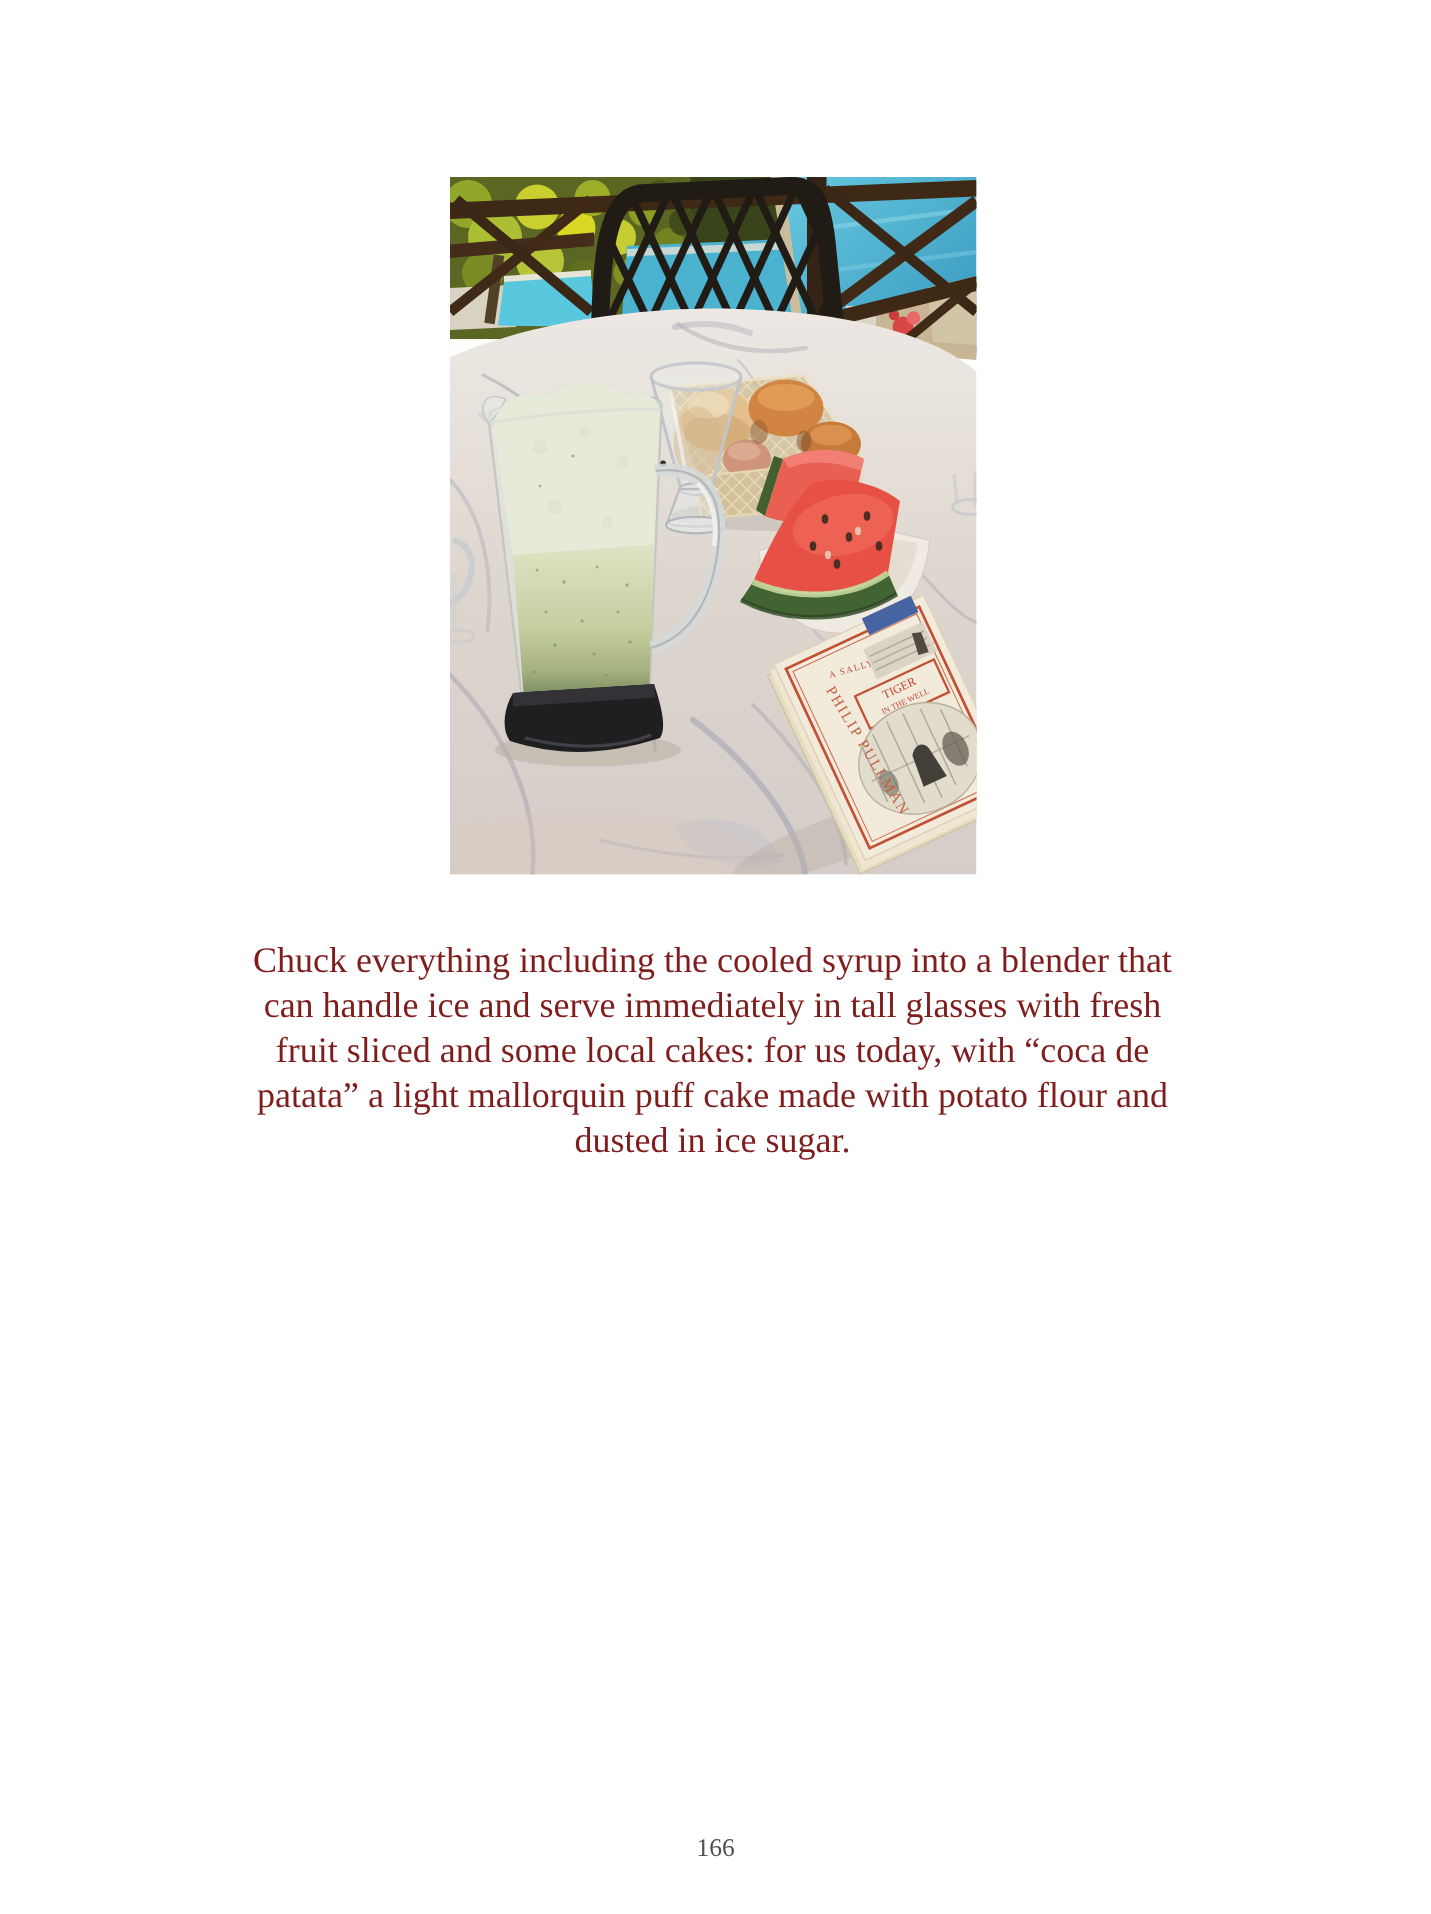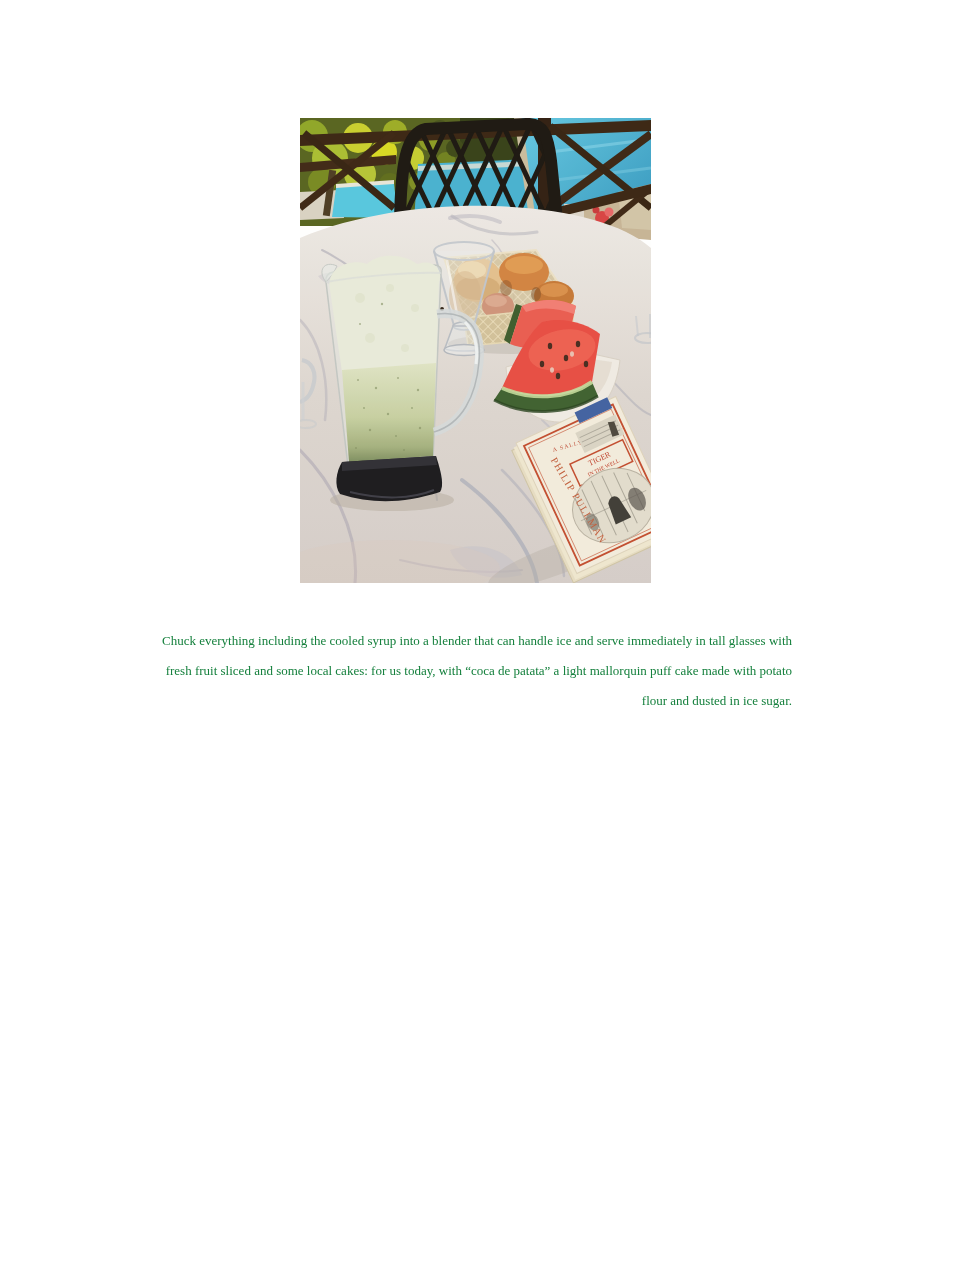--- a/index.html
+++ b/index.html
@@ -4,21 +4,21 @@
 <style>
   html,body{margin:0;padding:0;background:#ffffff;}
   .page{
     position:relative;width:954px;height:1276px;background:#ffffff;
     font-family:"Liberation Serif",serif;overflow:hidden;
   }
   .photo{position:absolute;left:300px;top:118px;width:351px;height:465px;margin:0;}
   .photo svg{display:block;width:100%;height:100%;}
   .body-text{
     position:absolute;left:158px;top:626px;width:634px;margin:0;
-    font-size:13px;line-height:30px;color:#15803d;text-align:right;
+    font-size:24px;line-height:30px;color:#7f1d1d;text-align:center;
   }
   .page-number{
     position:absolute;left:0;top:1222px;width:100%;text-align:center;
     font-size:17px;color:#4f4f4f;
   }
 </style>
 </head>
 <body>
 
 <div class="page">
@@ -285,14 +285,15 @@
           <ellipse cx="347" cy="220" rx="12" ry="5" stroke="#c2c5ca" stroke-width="2" opacity="0.7"></ellipse>
         </g>
 
         <rect x="0" y="0" width="351" height="465" fill="#e8dfd0" opacity="0.04"></rect>
       </g>
     </svg>
   </figure>
 
   <p class="body-text">Chuck everything including the cooled syrup into a blender that can handle ice and serve immediately in tall glasses with fresh fruit sliced and some local cakes: for us today, with “coca de patata” a light mallorquin puff cake made with potato flour and dusted in ice sugar.</p>
 
+  <div class="page-number">166</div>
 
 </div>
 
 </body></html>

